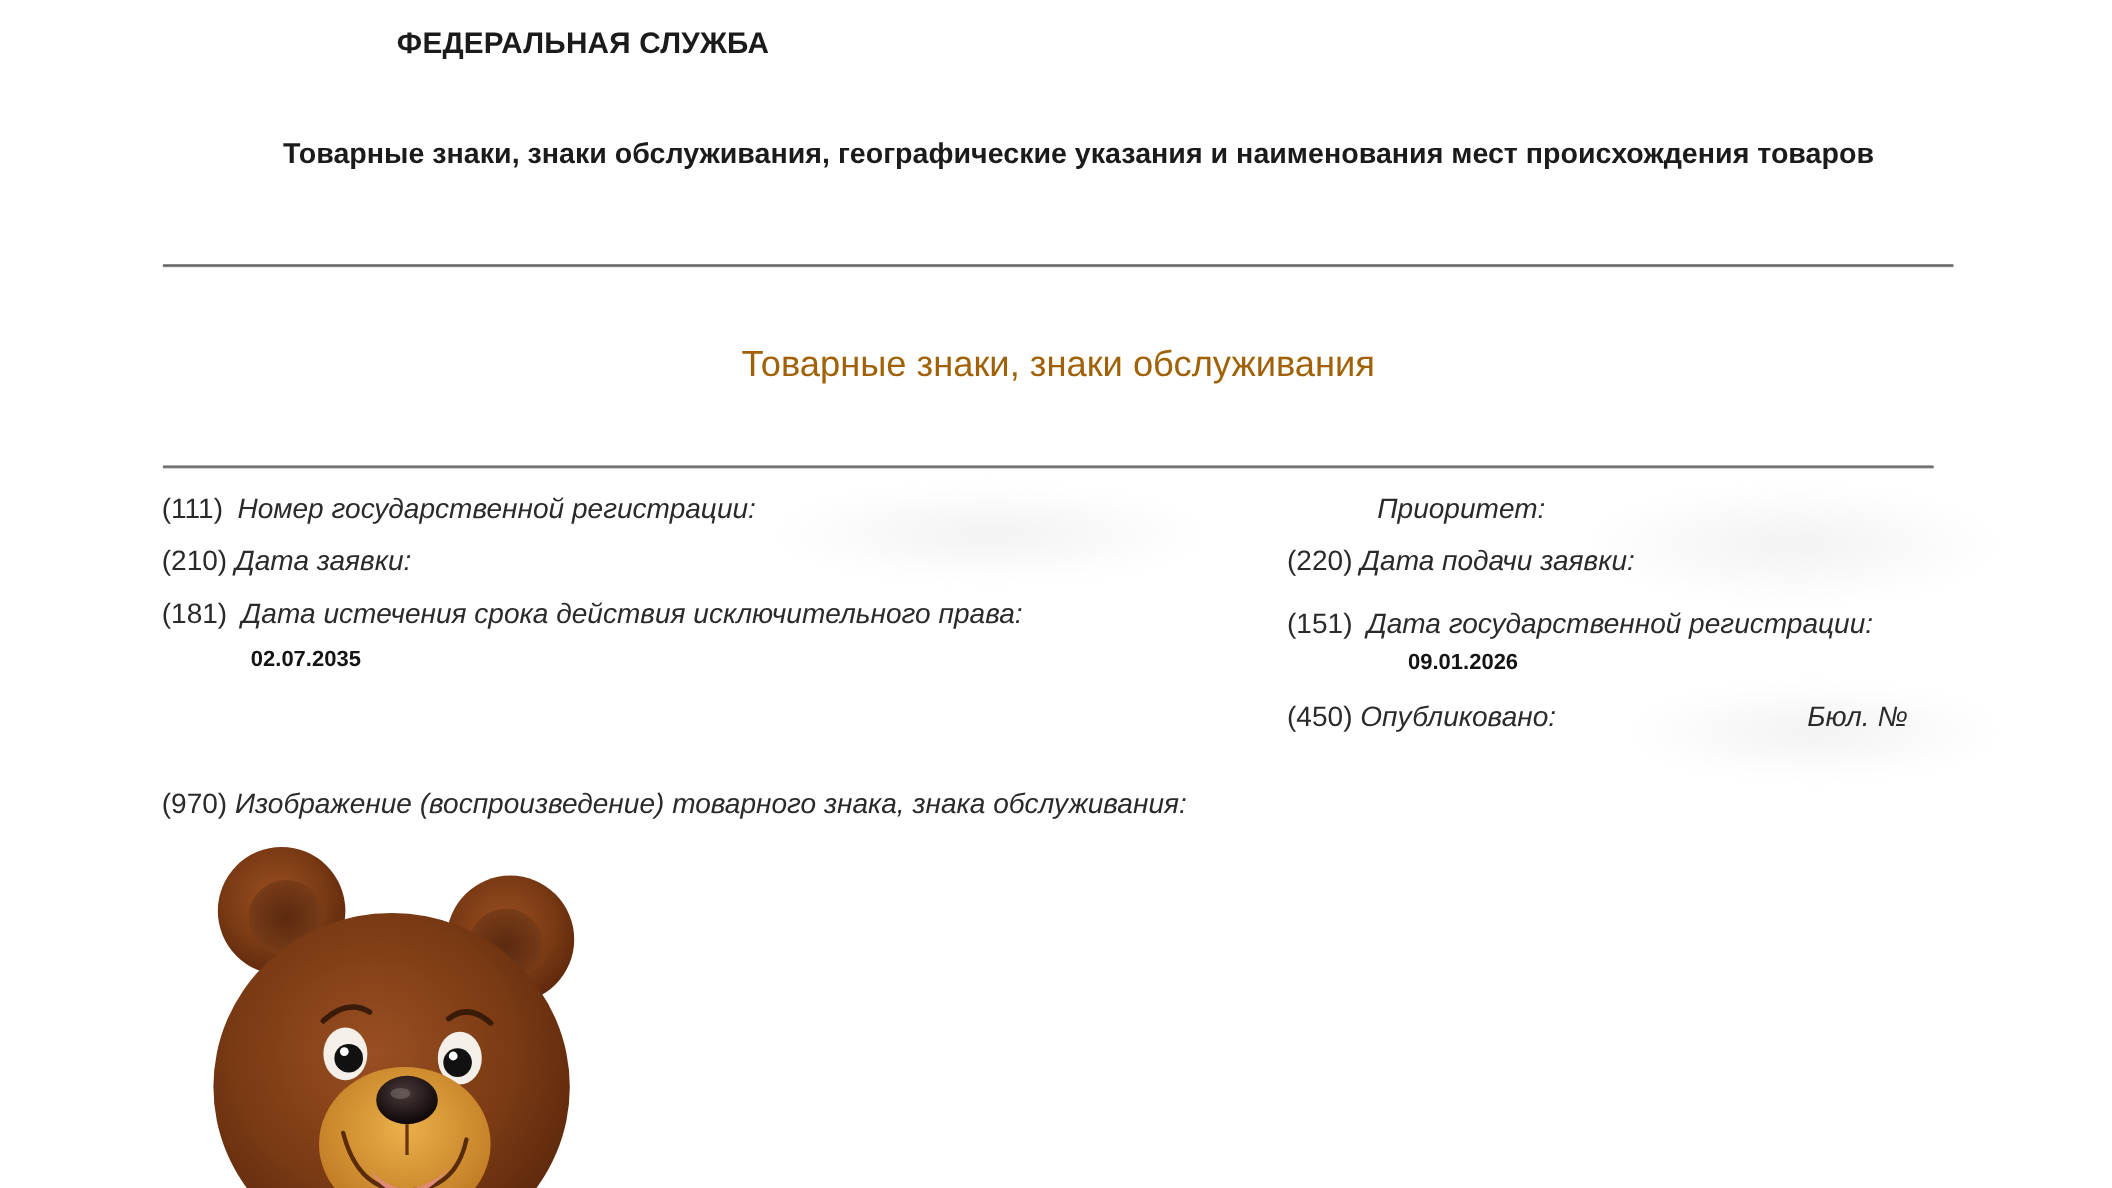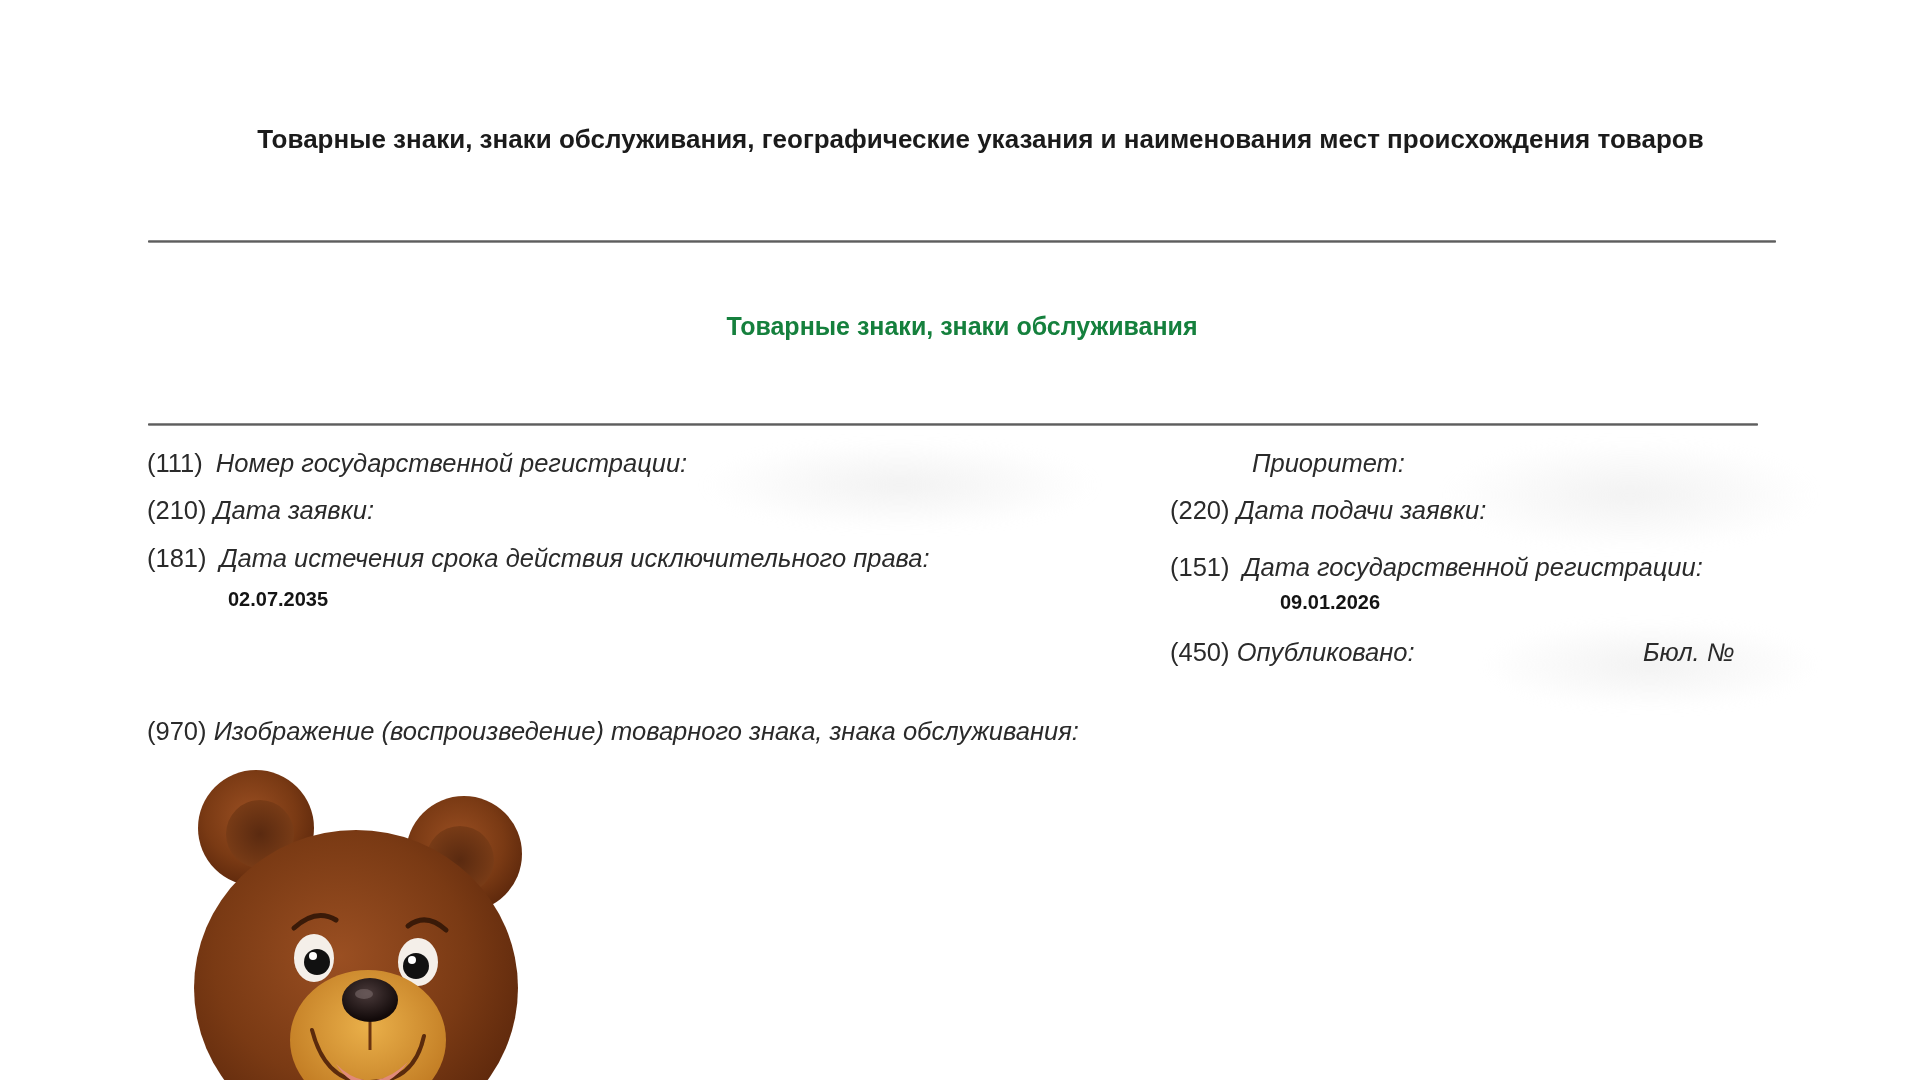--- a/index.html
+++ b/index.html
@@ -45,23 +45,23 @@
       border-radius: 1px;
     }
     .rule-1 { left: 148px; width: 1628px; top: 240px; }
     .rule-2 { left: 148px; width: 1610px; top: 423px; }
 
     .section-title {
       left: 148px;
       width: 1628px;
       top: 312px;
       text-align: center;
-      font-weight: bold;
-      font-size: 25px;
-      color: #15803d;
+      font-weight: normal;
+      font-size: 33px;
+      color: #a16207;
     }
 
     .field {
       font-size: 25.5px;
       color: #2a2a2a;
       white-space: nowrap;
     }
     .field .code { font-style: normal; }
     .field .label { font-style: italic; text-align: center; }
 
@@ -81,20 +81,21 @@
       left: 176px;
       top: 768px;
       width: 352px;
       height: 340px;
     }
   </style>
 </head>
 <body>
 
 <div class="abs agency">
+  <div>ФЕДЕРАЛЬНАЯ СЛУЖБА</div>
 </div>
 
 <div class="abs doc-title">Товарные знаки, знаки обслуживания, географические указания и наименования мест происхождения товаров</div>
 
 <div class="abs rule rule-1"></div>
 
 <div class="abs section-title">Товарные знаки, знаки обслуживания</div>
 
 <div class="abs rule rule-2"></div>
 

